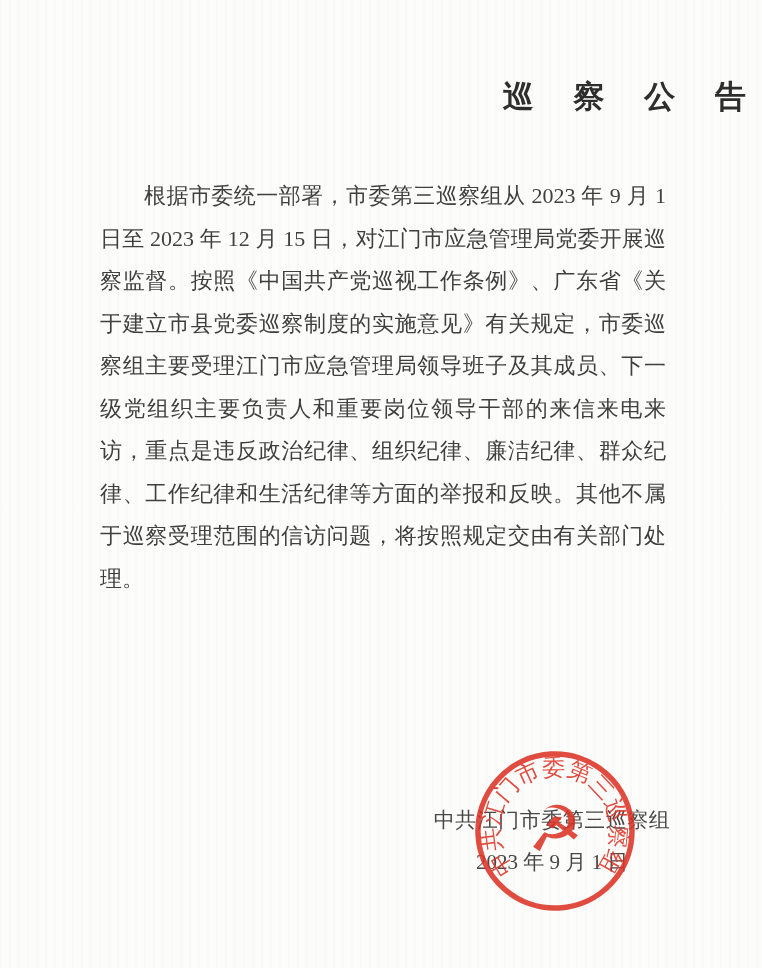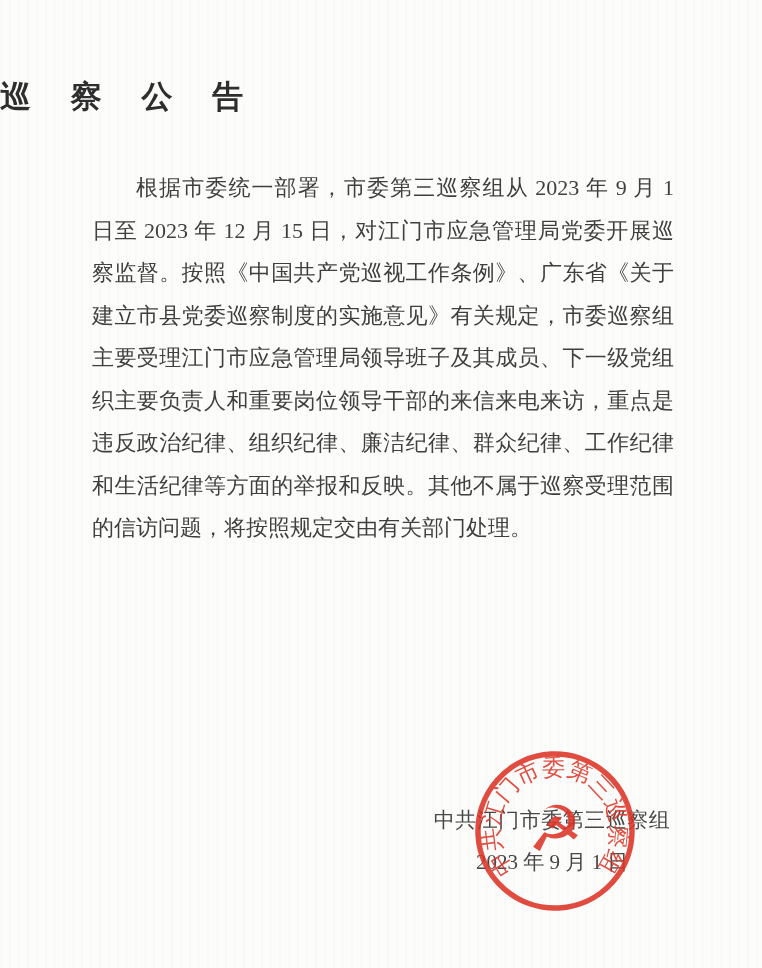--- a/index.html
+++ b/index.html
@@ -16,40 +16,40 @@
       transparent 2px, transparent 9px);
     overflow: hidden;
     font-family: "Liberation Serif", "DejaVu Serif", serif;
     color: #3c3c3c;
   }
   .doc-title {
     position: absolute;
     top: 76px;
     left: 0;
     width: 762px;
-    text-align: left;
+    text-align: right;
     font-size: 31px;
     font-weight: bold;
     letter-spacing: 16px;
     color: #2e2e2e;
     margin: 0;
   }
   .doc-body {
     position: absolute;
     top: 159px;
     left: 84px;
     width: 598px;
     font-size: 22px;
     line-height: 42.5px;
     text-align: justify;
     text-justify: inter-ideograph;
     color: #3f3f3f;
   }
   .doc-body p {
-    margin: 8px;
+    margin: 16px;
     text-indent: 2em;
   }
   .signature {
     position: absolute;
     top: 799px;
     left: 432px;
     width: 240px;
     text-align: center;
     font-size: 21px;
     color: #474747;

